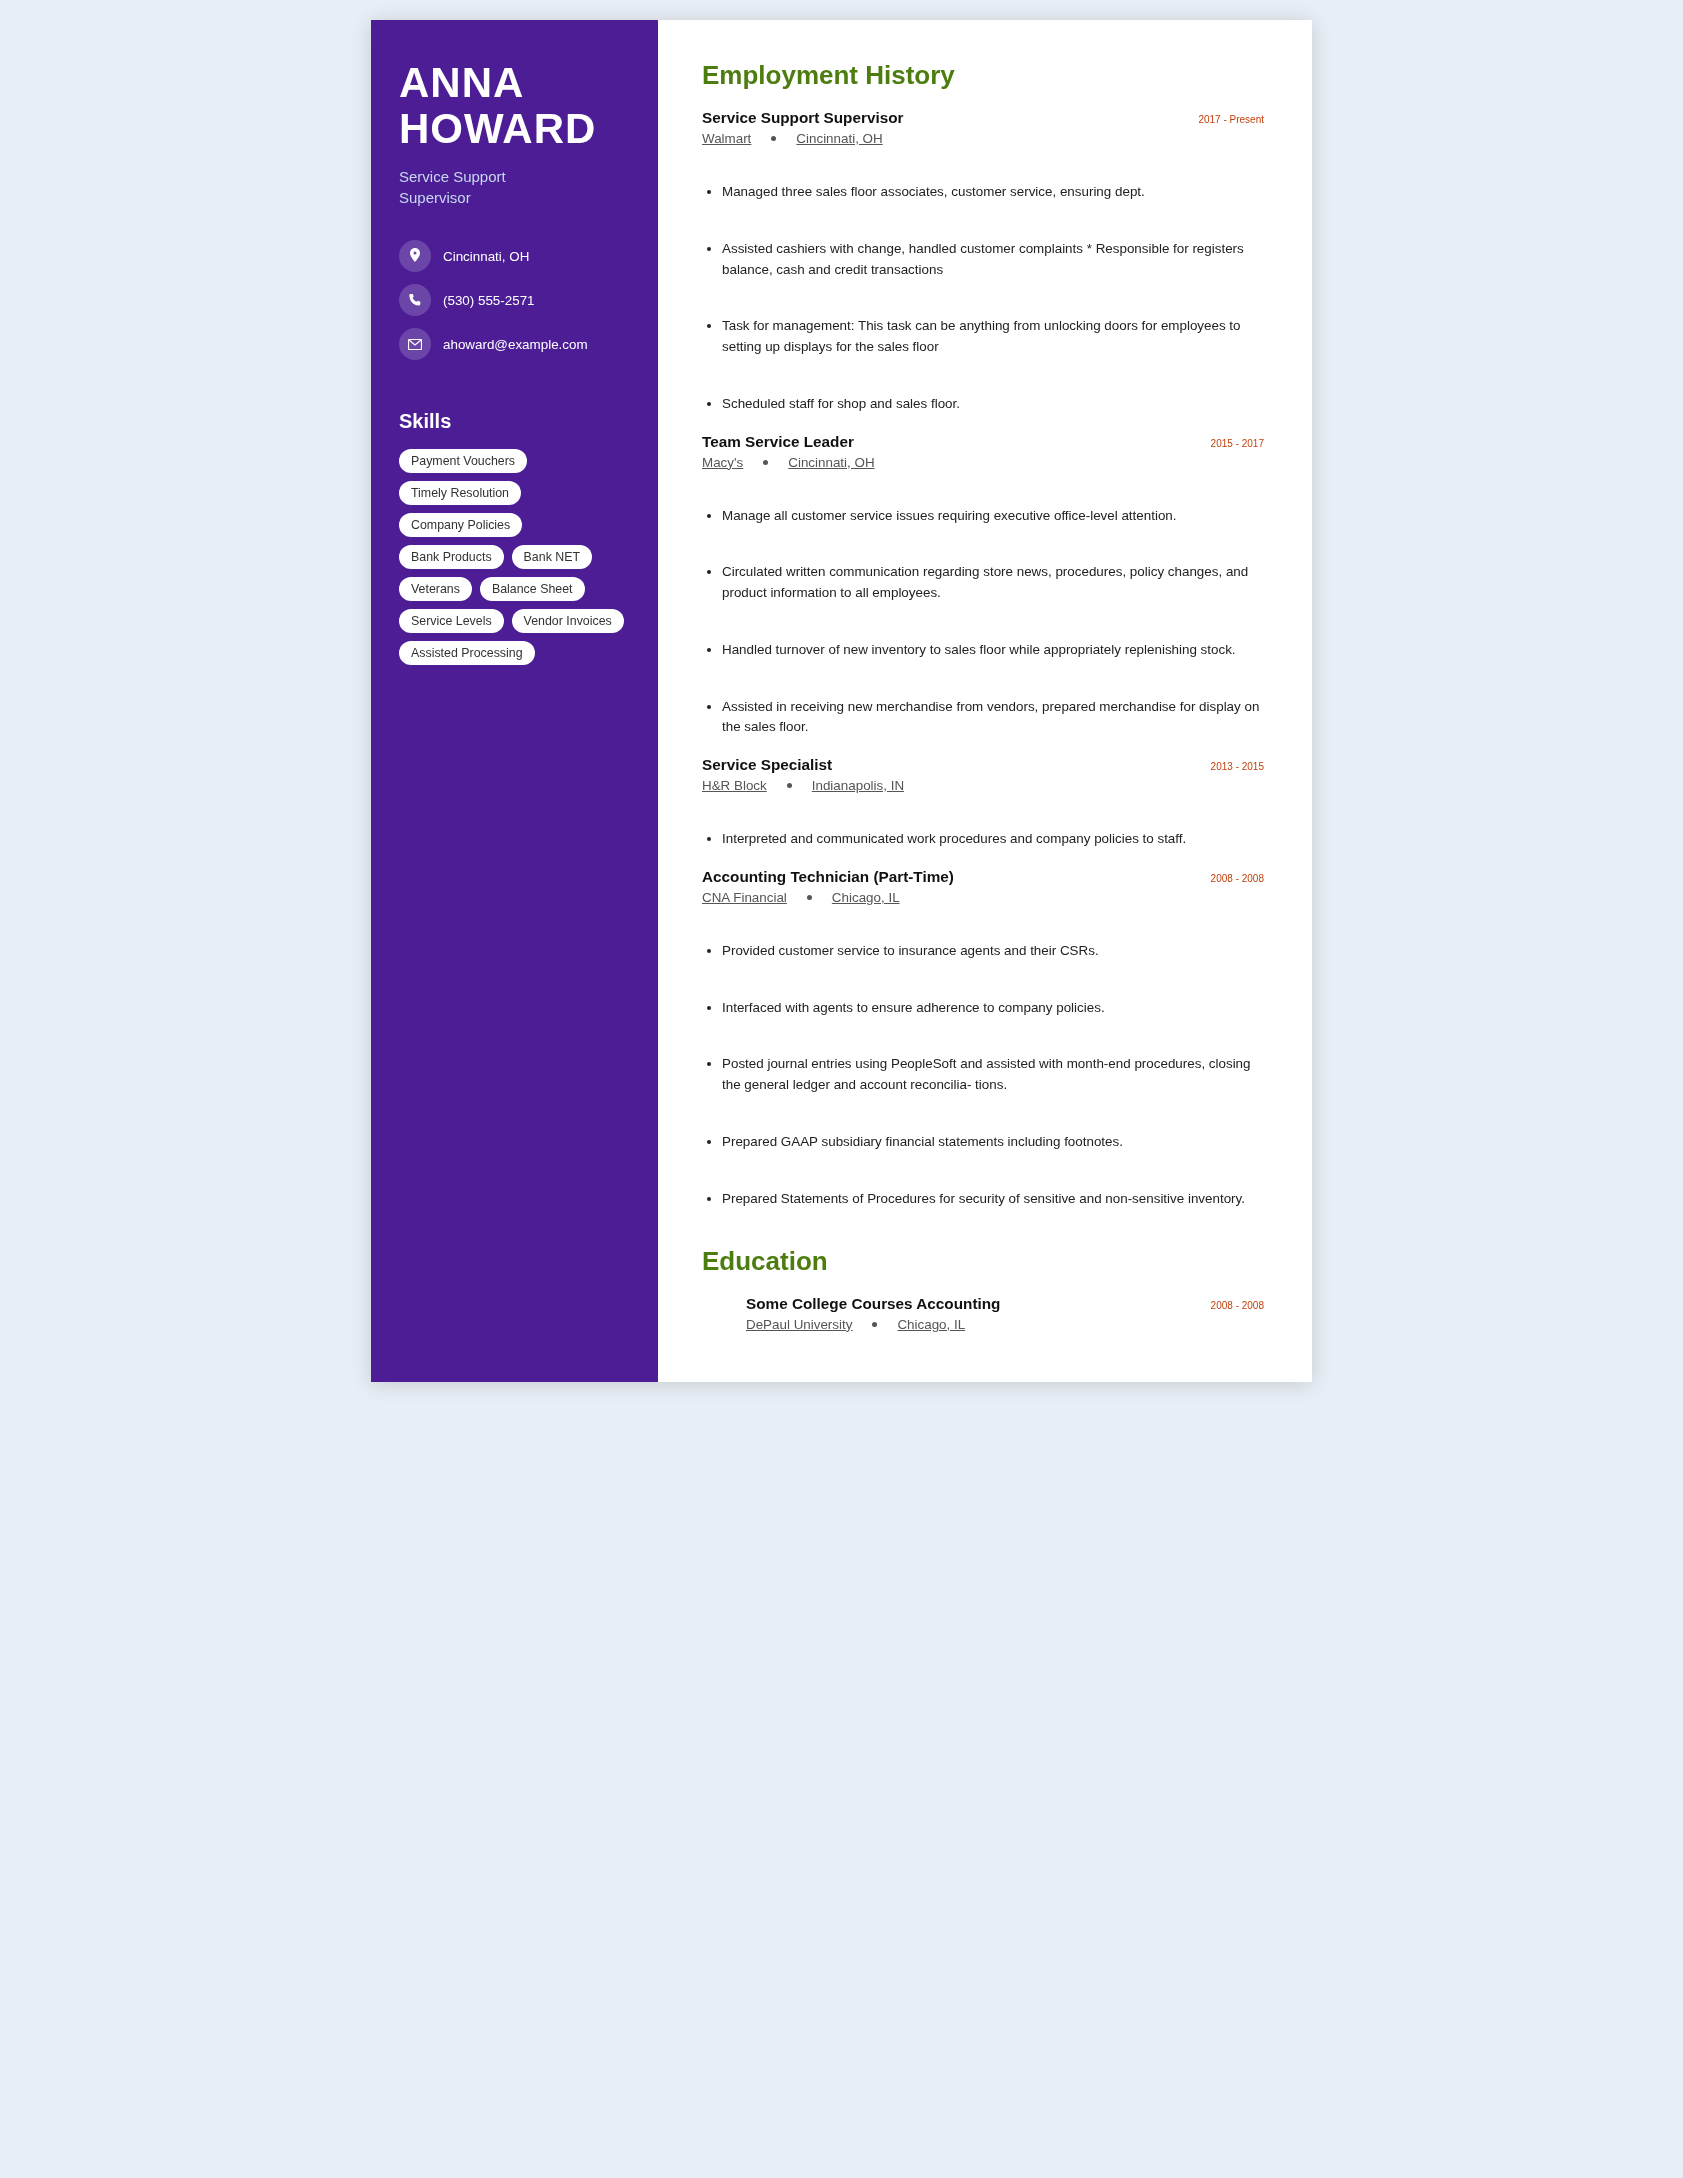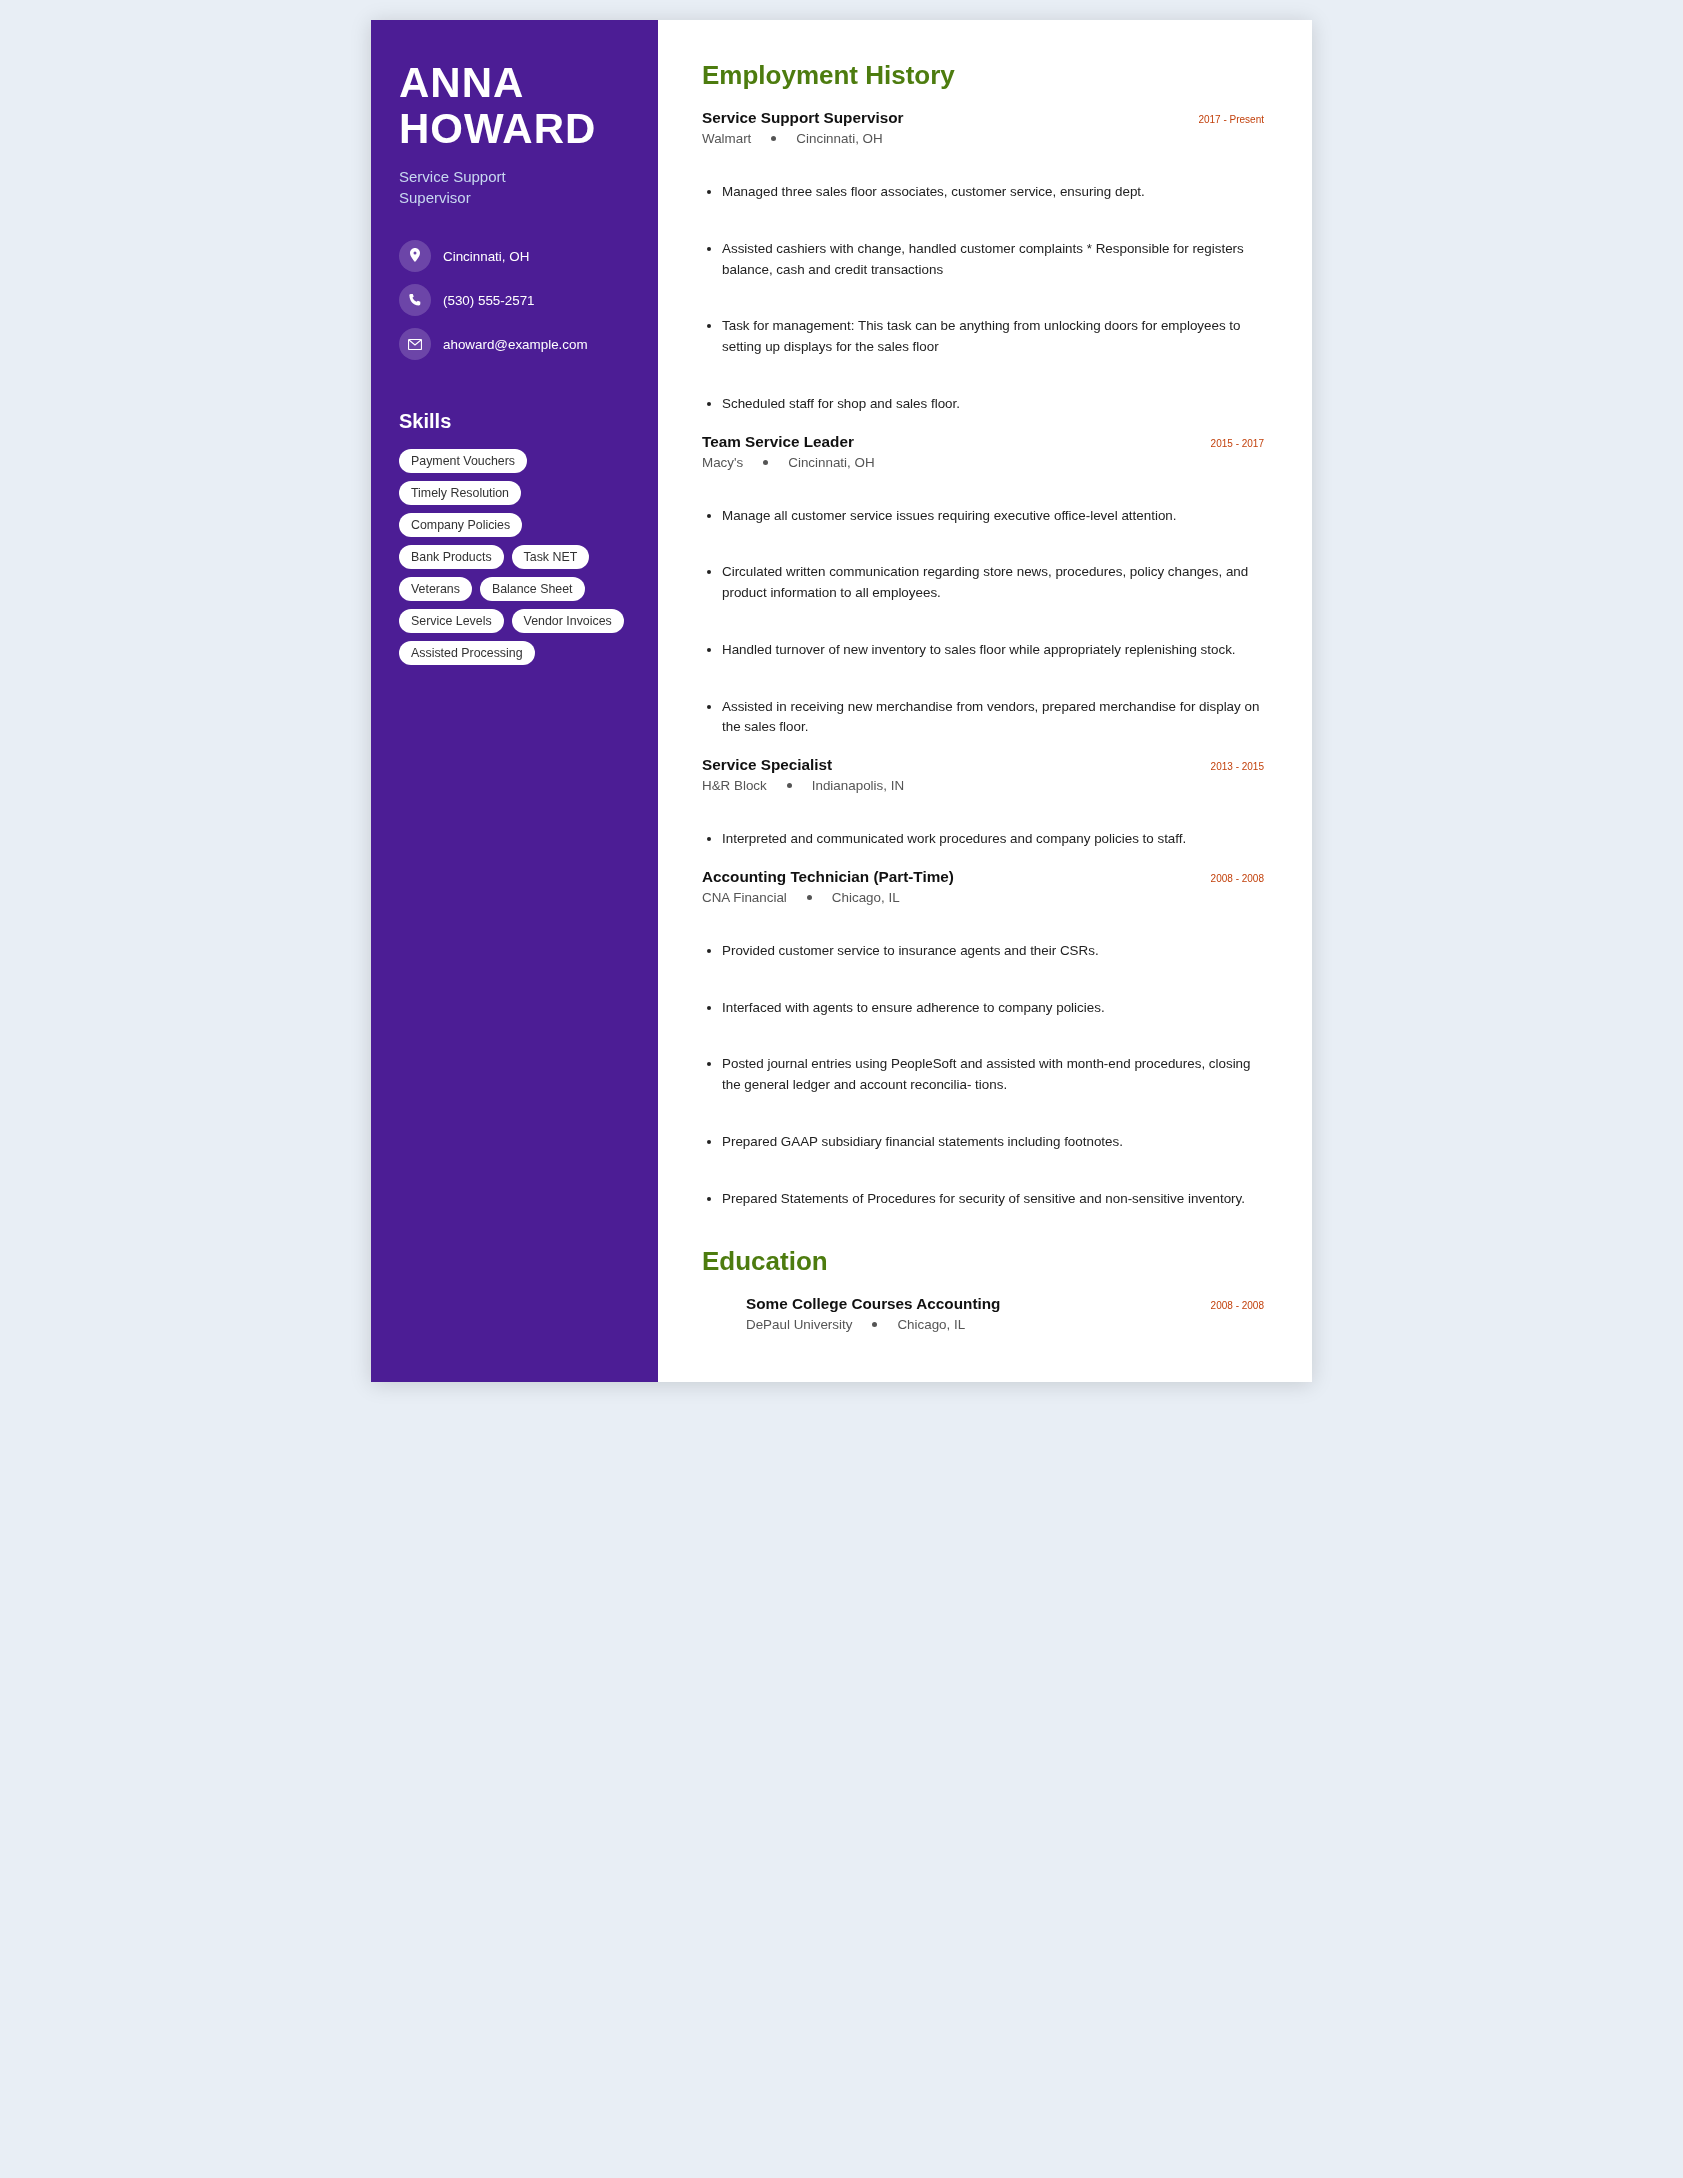--- a/index.html
+++ b/index.html
@@ -123,20 +123,21 @@
       color: #c2410c;
       white-space: nowrap;
     }
     .job-company {
       font-size: 13.4px;
       color: #555;
       margin-bottom: 10px;
       display: flex;
       align-items: center;
       gap: 20px;
+      text-decoration: underline;
     }
     .job-company .dot {
       width: 5px;
       height: 5px;
       background: #555;
       border-radius: 50%;
       display: inline-block;
     }
     .job-bullets {
       list-style: disc;
@@ -199,21 +200,21 @@
       </div>
     </div>
 
     <div class="skills-section">
       <div class="skills-heading">Skills</div>
       <div class="skills-list">
       <span class="skill-tag">Payment Vouchers</span>
           <span class="skill-tag">Timely Resolution</span>
           <span class="skill-tag">Company Policies</span>
           <span class="skill-tag">Bank Products</span>
-          <span class="skill-tag">Task NET</span>
+          <span class="skill-tag">Bank NET</span>
           <span class="skill-tag">Veterans</span>
           <span class="skill-tag">Balance Sheet</span>
           <span class="skill-tag">Service Levels</span>
           <span class="skill-tag">Vendor Invoices</span>
           <span class="skill-tag">Assisted Processing</span>
         </div>
     </div>
   </div>
 
   <div class="main-content">

